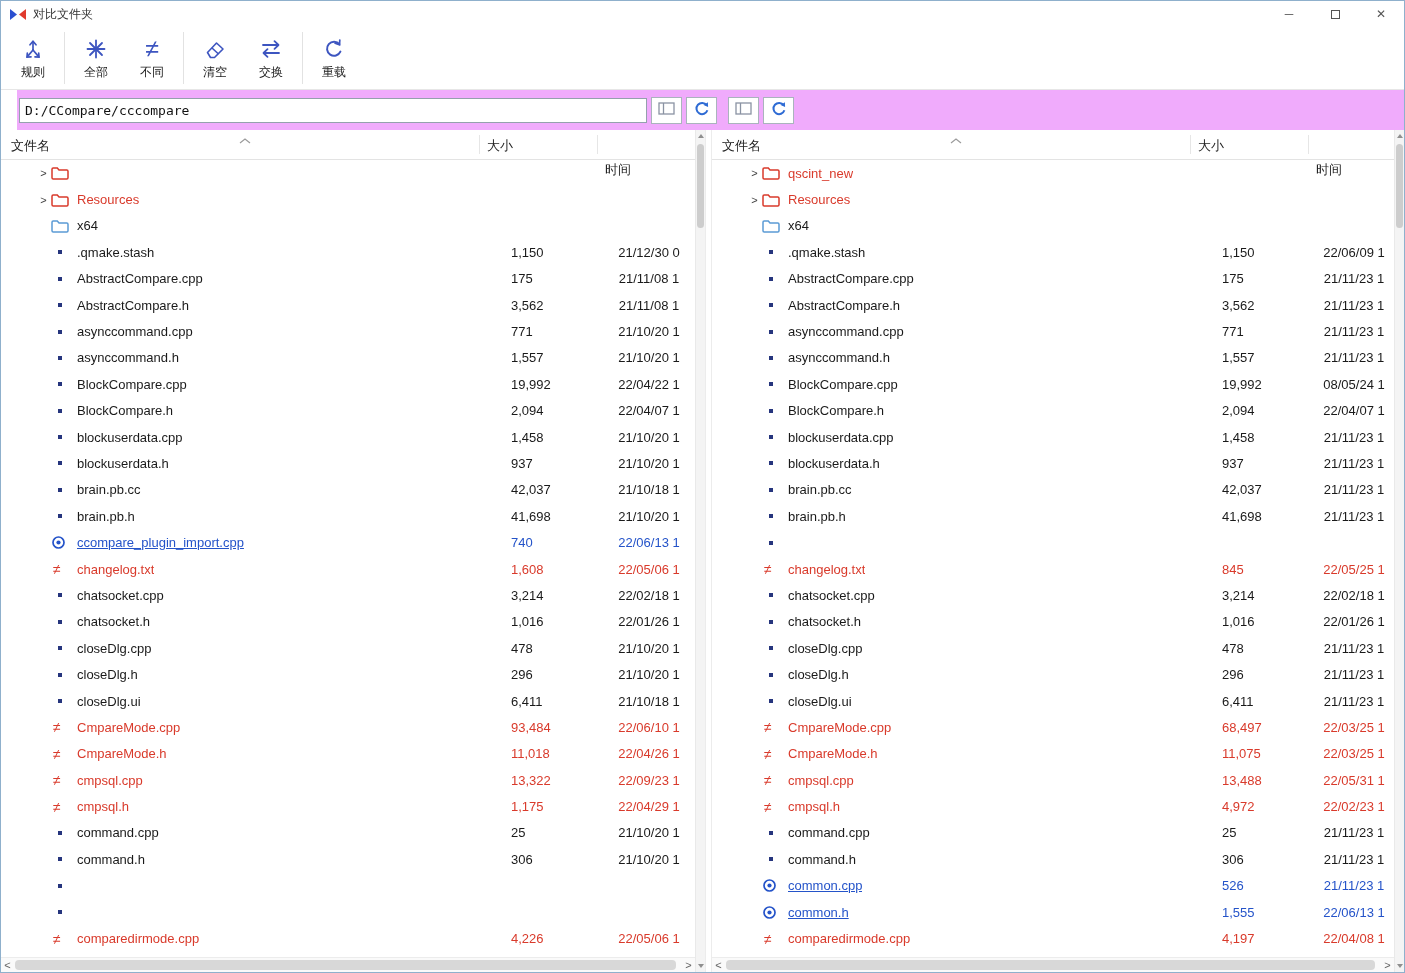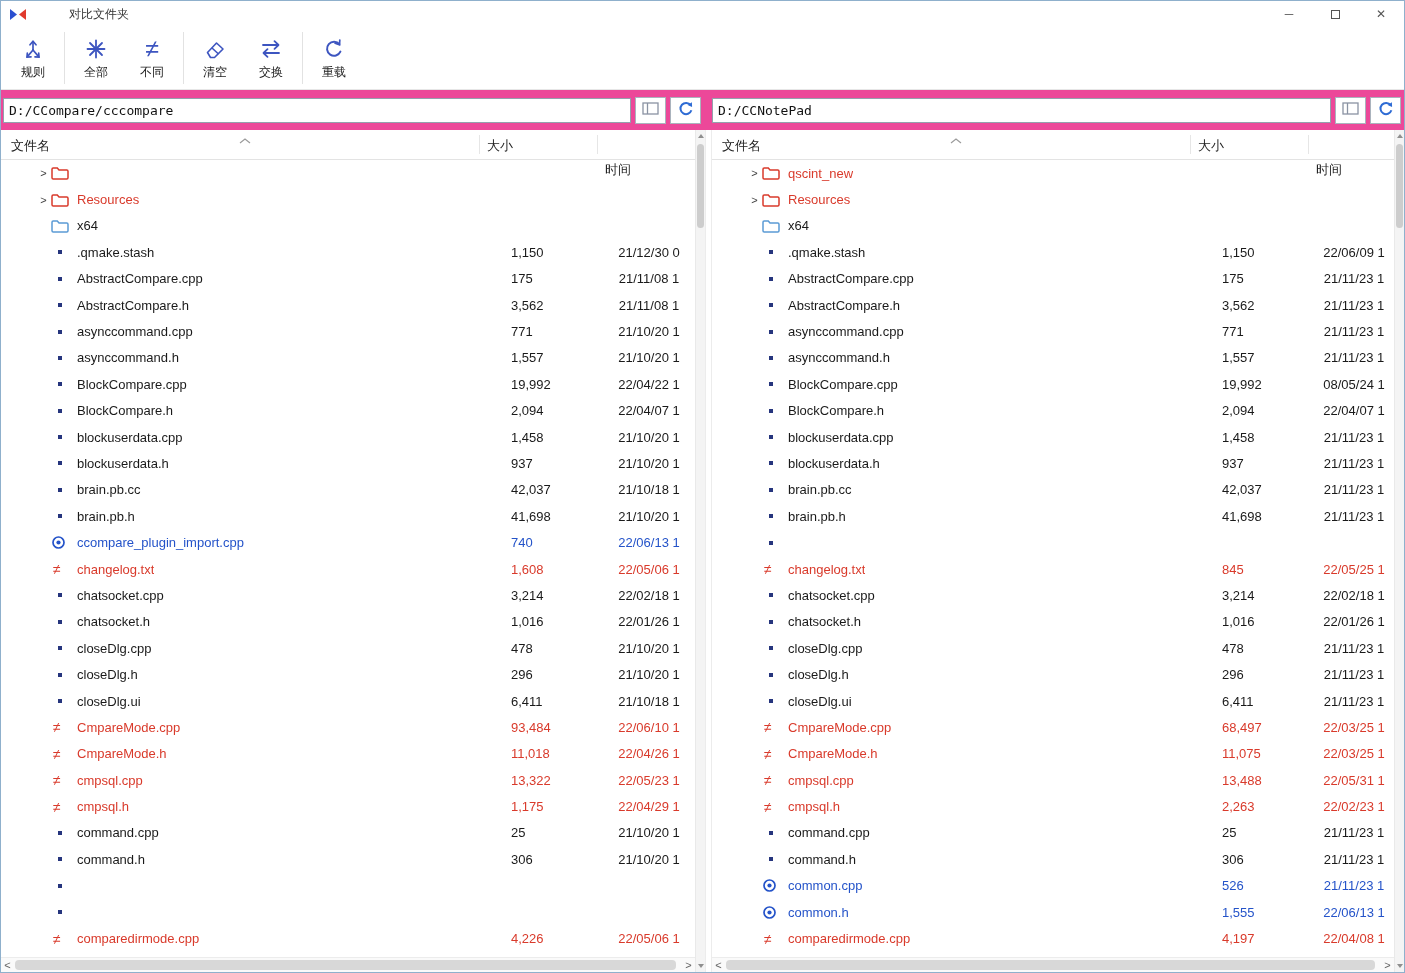--- a/index.html
+++ b/index.html
@@ -3,34 +3,34 @@
 <meta charset="utf-8">
 <style>
   *{box-sizing:border-box;}
   html,body{margin:0;padding:0;background:#ffffff;}
   body{font-family:"Liberation Sans","DejaVu Sans",sans-serif;}
   .window{width:1405px;height:973px;background:#fff;border:1px solid #8fb0cc;display:flex;flex-direction:column;overflow:hidden;}
 
   
   .titlebar{height:26px;flex:0 0 26px;display:flex;align-items:center;padding-left:8px;background:#fff;}
   .app-icon{display:flex;margin-right:6px;}
-  .title{font-size:12px;color:#333;margin-left:36px;}
+  .title{font-size:12px;color:#333;}
   .win-controls{margin-left:auto;display:flex;height:100%;}
   .wbtn{width:46px;display:flex;align-items:center;justify-content:center;color:#555;font-size:12px;cursor:default;}
   .maxbox{width:9px;height:9px;border:1px solid #555;display:inline-block;}
 
   
   .toolbar{height:63px;flex:0 0 63px;display:flex;align-items:center;padding:0 4px;border-bottom:1px solid #e6e6e6;}
   .tbtn{width:56px;height:58px;border:none;background:transparent;display:flex;flex-direction:column;align-items:center;justify-content:center;gap:2px;font-size:12px;color:#1a1a1a;font-family:inherit;cursor:default;}
   .ticon{height:26px;display:flex;align-items:center;justify-content:center;color:var(--tblue);}
   .neq-big{font-size:25px;line-height:25px;color:var(--tblue);}
   .tsep{width:1px;height:52px;background:#e2e2e2;margin:0 3px;}
 
   
-  .pathrow{height:40px;flex:0 0 40px;display:flex;align-items:center;background:#ec4899;}
+  .pathrow{height:40px;flex:0 0 40px;display:flex;align-items:center;background:#f0abfc;margin-left:16px;}
   .pgroup{display:flex;align-items:center;gap:4px;}
   .pgroup.left{width:704px;padding:0 4px 0 2px;}
   .pgroup.right{flex:1;padding:0 3px 0 7px;}
   .path-input{flex:1;height:25px;border:1px solid #94a0ad;padding:1px 5px;font-family:"DejaVu Sans Mono","Liberation Mono",monospace;font-size:13px;color:#111;outline:none;min-width:0;}
   .pbtn{width:31px;height:27px;border:1px solid #aab3bd;background:#fff;display:flex;align-items:center;justify-content:center;padding:0;cursor:default;}
 
   
   .content{flex:1;display:flex;min-height:0;}
   .pane{display:flex;min-width:0;}
   .pane.left{width:704px;}
@@ -48,21 +48,21 @@
 
   .tbody{flex:1;overflow:hidden;font-size:13px;color:#1a1a1a;background:#fff;}
   .frow{height:26.4px;display:flex;align-items:center;position:relative;}
   .exp{width:15px;margin-left:35px;flex:0 0 15px;font-size:11px;color:#444;text-align:center;}
   .islot{width:26px;flex:0 0 26px;display:flex;align-items:center;}
   .cell-name{white-space:nowrap;overflow:hidden;}
   .cell-size{position:absolute;left:510px;text-align:right;}
   .cell-time{position:absolute;left:604px;right:2px;white-space:nowrap;overflow:hidden;text-align:center;}
   .t-folder-red{color:var(--red);}
   .t-diff{color:var(--red);}
-  .t-only{color:var(--blue);}
+  .t-only{color:var(--blue);text-decoration:underline;}
   .neq{color:var(--red);font-size:14px;margin-left:2px;}
   .dot{width:4px;height:4px;background:#26357d;margin-left:7px;display:inline-block;}
 
   
   .vscroll{width:10px;flex:0 0 10px;background:#f4f4f4;border-left:1px solid #e9e9e9;position:relative;}
   .vthumb{position:absolute;left:1px;right:1px;top:14px;height:84px;background:#cdcdcd;border-radius:4px;}
   .vscroll::before,.vscroll::after{content:"";position:absolute;left:50%;transform:translateX(-50%);border-left:3px solid transparent;border-right:3px solid transparent;}
   .vscroll::before{top:4px;border-bottom:4px solid #8f8f8f;}
   .vscroll::after{bottom:4px;border-top:4px solid #8f8f8f;}
   .hscroll{height:15px;flex:0 0 15px;display:flex;align-items:stretch;background:#fafafa;border-top:1px solid #ececec;}
@@ -171,21 +171,20 @@
       <button class="pbtn">
         <span>
           <svg width="16" height="16" viewBox="0 0 16 16" fill="none">
             <path d="M13.4 9.3 A5.6 5.6 0 1 1 12.6 4.2" stroke="#2e6bd4" stroke-width="2"></path>
             <polygon points="13.9,1.2 14.1,6.1 9.6,4.1" fill="#2e6bd4"></polygon>
           </svg>
         </span>
       </button>
     </div>
     <div class="pgroup right">
-      <input class="path-input" value="D:/CCNotePad" style="">
       <button class="pbtn">
         <span>
           <svg width="17" height="13" viewBox="0 0 17 13" fill="none" stroke="#8a93a3" stroke-width="1.3">
             <rect x="1" y="1" width="15" height="11" fill="#fff"></rect>
             <path d="M5.5 1 V12"></path>
           </svg>
         </span>
       </button>
       <button class="pbtn">
         <span>
@@ -431,21 +430,21 @@
               <span class="cell-size">11,018</span>
               <span class="cell-time">22/04/26 1</span>
             </div>
             <div class="frow t-diff">
               <span class="exp"></span>
               <span class="islot">
                 <span class="neq">≠</span>
               </span>
               <span class="cell-name">cmpsql.cpp</span>
               <span class="cell-size">13,322</span>
-              <span class="cell-time">22/05/23 1</span>
+              <span class="cell-time">22/09/23 1</span>
             </div>
             <div class="frow t-diff">
               <span class="exp"></span>
               <span class="islot">
                 <span class="neq">≠</span>
               </span>
               <span class="cell-name">cmpsql.h</span>
               <span class="cell-size">1,175</span>
               <span class="cell-time">22/04/29 1</span>
             </div>
@@ -746,21 +745,21 @@
               <span class="cell-name">cmpsql.cpp</span>
               <span class="cell-size">13,488</span>
               <span class="cell-time">22/05/31 1</span>
             </div>
             <div class="frow t-diff">
               <span class="exp"></span>
               <span class="islot">
                 <span class="neq">≠</span>
               </span>
               <span class="cell-name">cmpsql.h</span>
-              <span class="cell-size">2,263</span>
+              <span class="cell-size">4,972</span>
               <span class="cell-time">22/02/23 1</span>
             </div>
             <div class="frow t-file">
               <span class="exp"></span>
               <span class="islot">
                 <span class="dot"></span>
               </span>
               <span class="cell-name">command.cpp</span>
               <span class="cell-size">25</span>
               <span class="cell-time">21/11/23 1</span>

